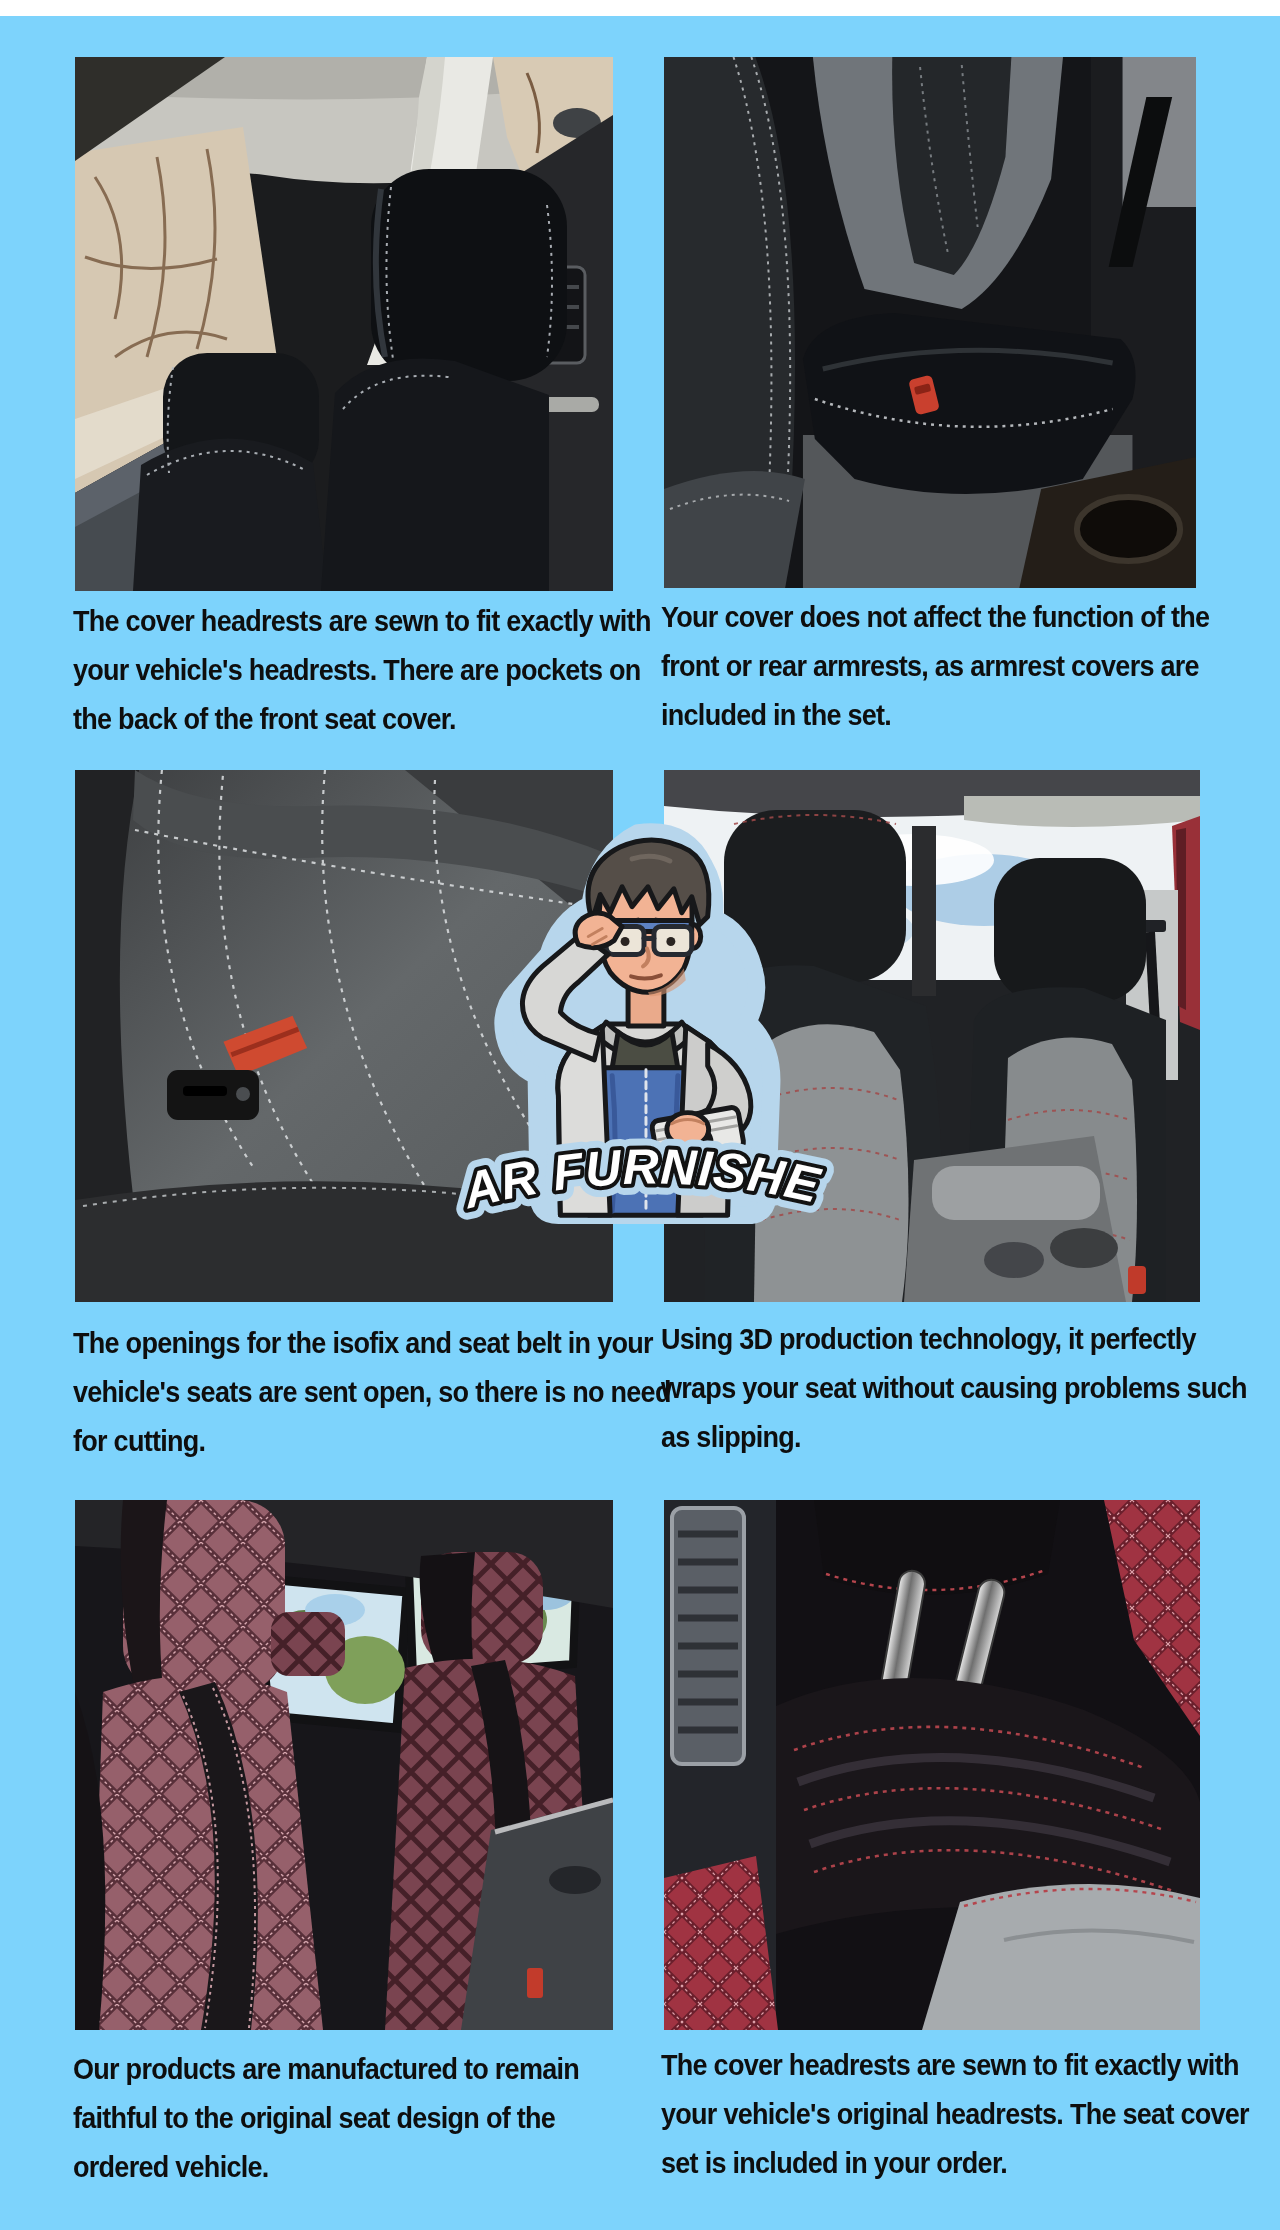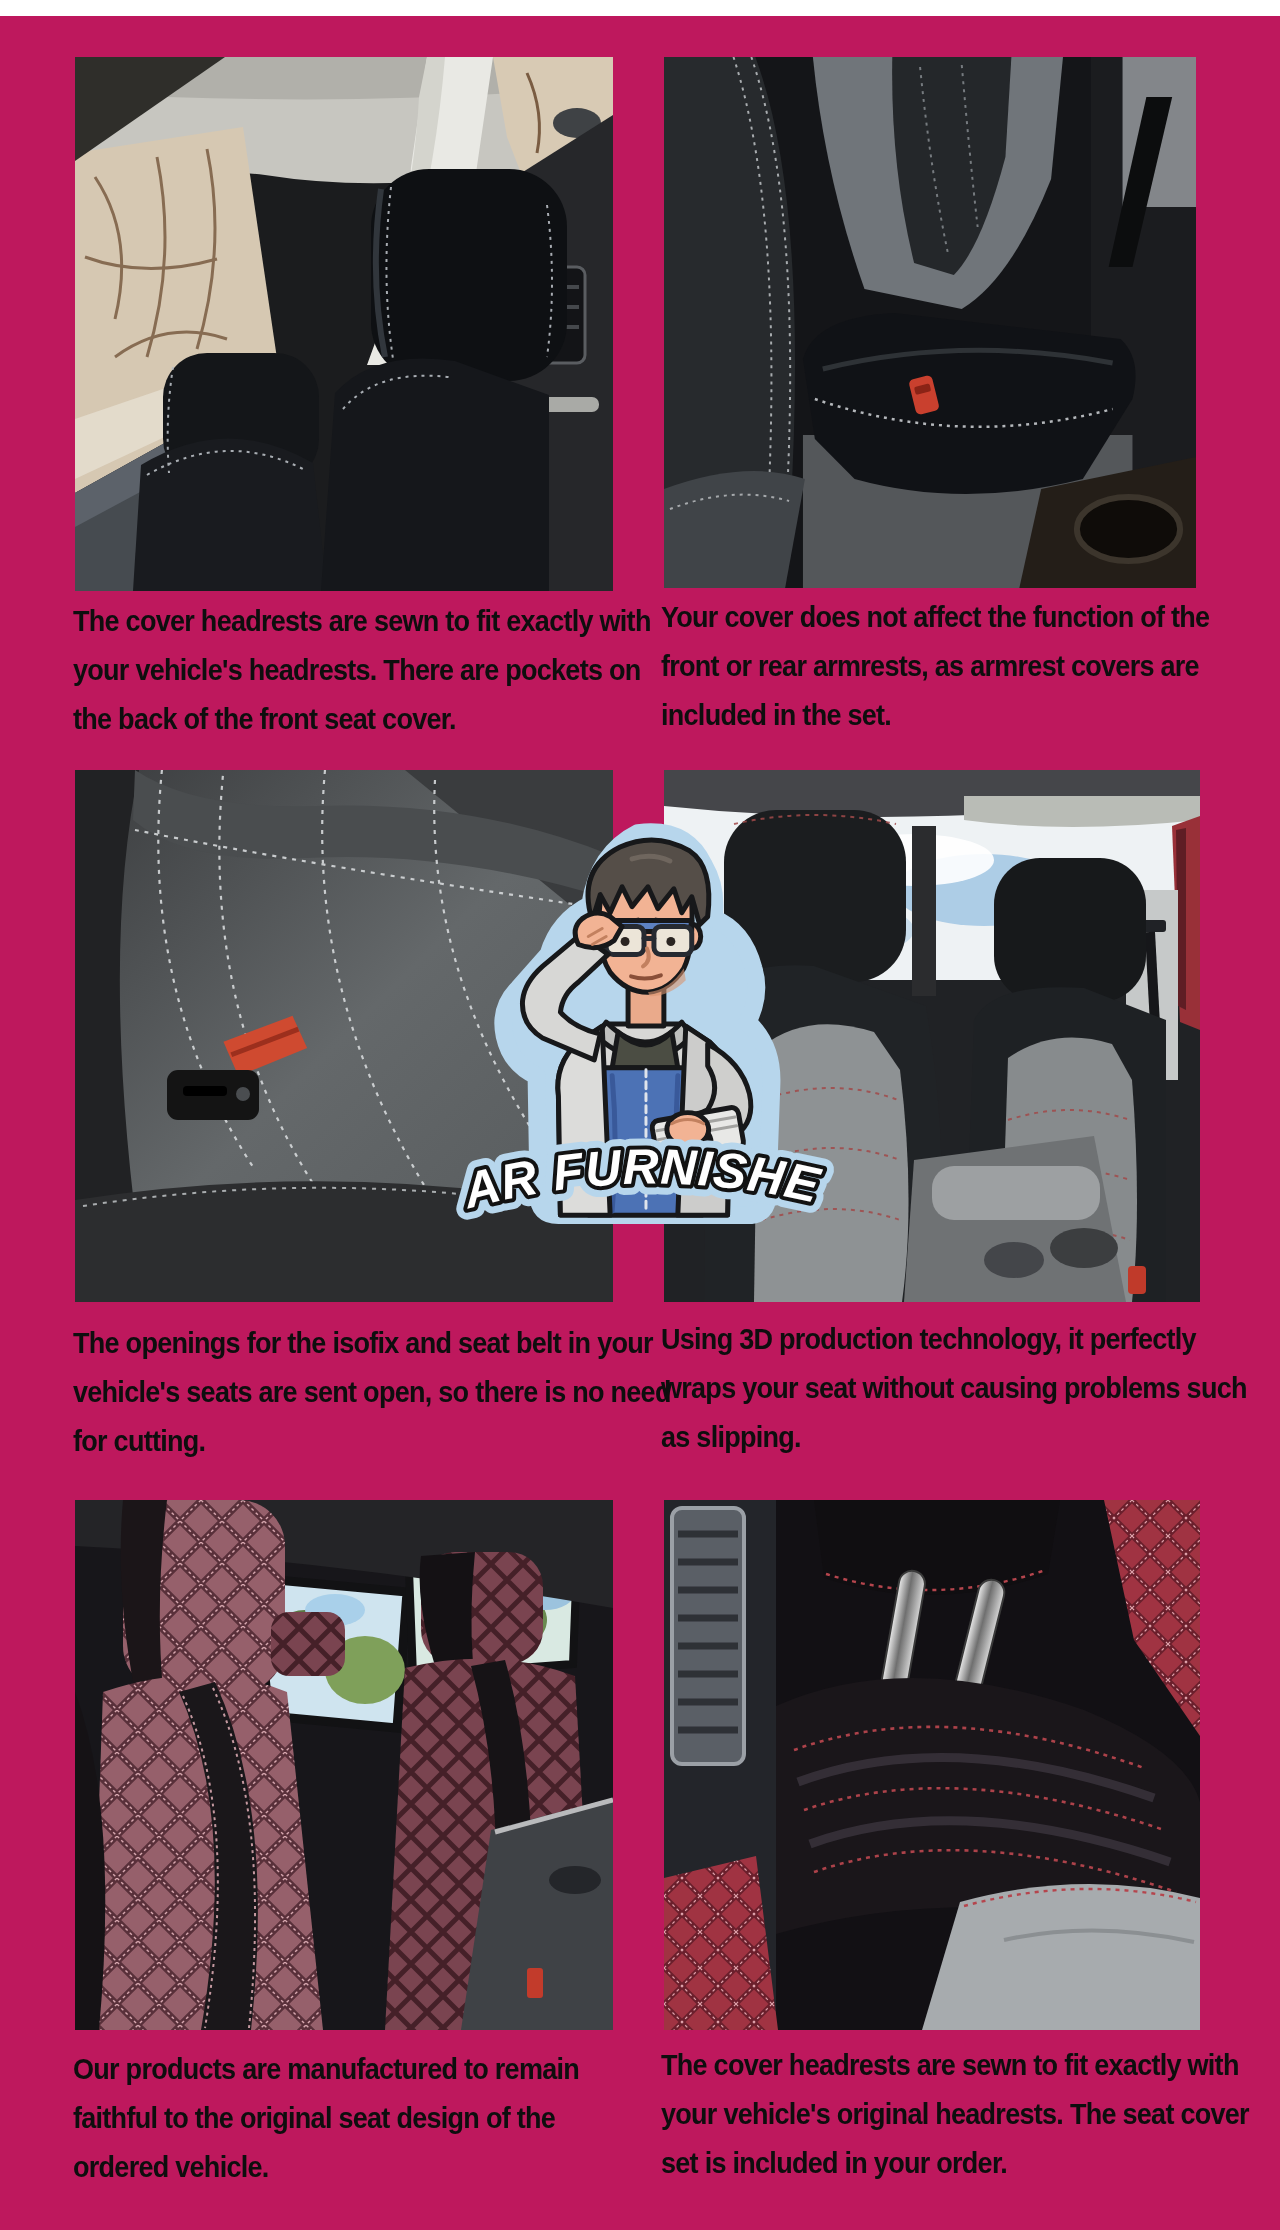--- a/index.html
+++ b/index.html
@@ -1,16 +1,16 @@
 <!DOCTYPE html>
 <html><head>
 <meta charset="utf-8">
 <style>
   html,body{margin:0;padding:0;background:#ffffff;}
-  .page{position:relative;width:1280px;height:2230px;background:#be185d;overflow:hidden;
+  .page{position:relative;width:1280px;height:2230px;background:#7dd3fc;overflow:hidden;
         font-family:"Liberation Sans",sans-serif;}
   .topstrip{position:absolute;left:0;top:0;width:1280px;height:16px;background:#ffffff;}
   figure.photo{position:absolute;margin:0;padding:0;}
   figure.photo svg{display:block;width:100%;height:100%;}
   .cap{position:absolute;margin:0;width:760px;
        font-weight:700;font-size:30px;line-height:49px;letter-spacing:-0.8px;color:#0e0e0e;
        white-space:pre-line;transform:scaleX(0.9);transform-origin:0 0;}
   .logo{position:absolute;left:443px;top:824px;width:398px;height:432px;z-index:6;}
   .logo svg{display:block;width:100%;height:100%;overflow:visible;}
   .wm{font-family:"Liberation Sans",sans-serif;font-weight:700;font-style:italic;

